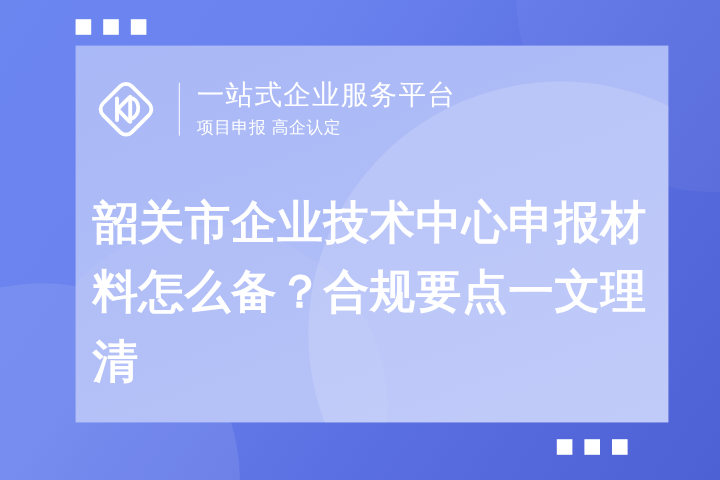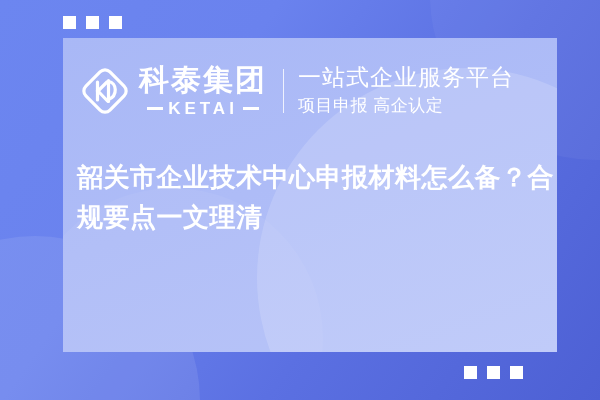--- a/index.html
+++ b/index.html
@@ -161,35 +161,35 @@
     min-width: 0;
   }
   .slogan-main {
     font-size: 23px;
     color: #ffffff;
     line-height: 1.15;
     white-space: nowrap;
     letter-spacing: 1px;
   }
   .slogan-sub {
-    font-size: 17px;
+    font-size: 14px;
     color: #ffffff;
     line-height: 1.35;
     white-space: nowrap;
     margin-top: 4px;
     letter-spacing: 0.5px;
   }
 
   
   #article-title {
     position: absolute;
     left: 14px;
     top: 120px;
     width: 500px;
-    font-size: 26px;
+    font-size: 38px;
     font-weight: 700;
     color: #ffffff;
     line-height: 1.52;
     letter-spacing: 0.5px;
   }
 </style>
 </head>
 <body>
 
 <div id="banner">
@@ -217,28 +217,20 @@
           <g fill="none" stroke="#ffffff" stroke-width="3.2" stroke-linecap="round" stroke-linejoin="round">
             <path d="M20.5 19 L20.5 37"></path>
             <path d="M20.5 28.5 L30 19"></path>
             <path d="M20.5 27.5 L30.5 38"></path>
             <path d="M31.5 17.5 L31.5 38.5"></path>
             <path d="M31.5 18.5 C40 19.5, 41 33, 31.5 36.5"></path>
           </g>
         </svg>
       </div>
 
-      <div class="logo-words">
-        <div class="logo-cn">科泰集团</div>
-        <div class="logo-en-row">
-          <span class="bar"></span>
-          <span class="logo-en">KETAI</span>
-          <span class="bar"></span>
-        </div>
-      </div>
 
       <div class="divider"></div>
 
       <div class="slogan">
         <div class="slogan-main">一站式企业服务平台</div>
         <div class="slogan-sub">项目申报 高企认定</div>
       </div>
 
     </div>
 

